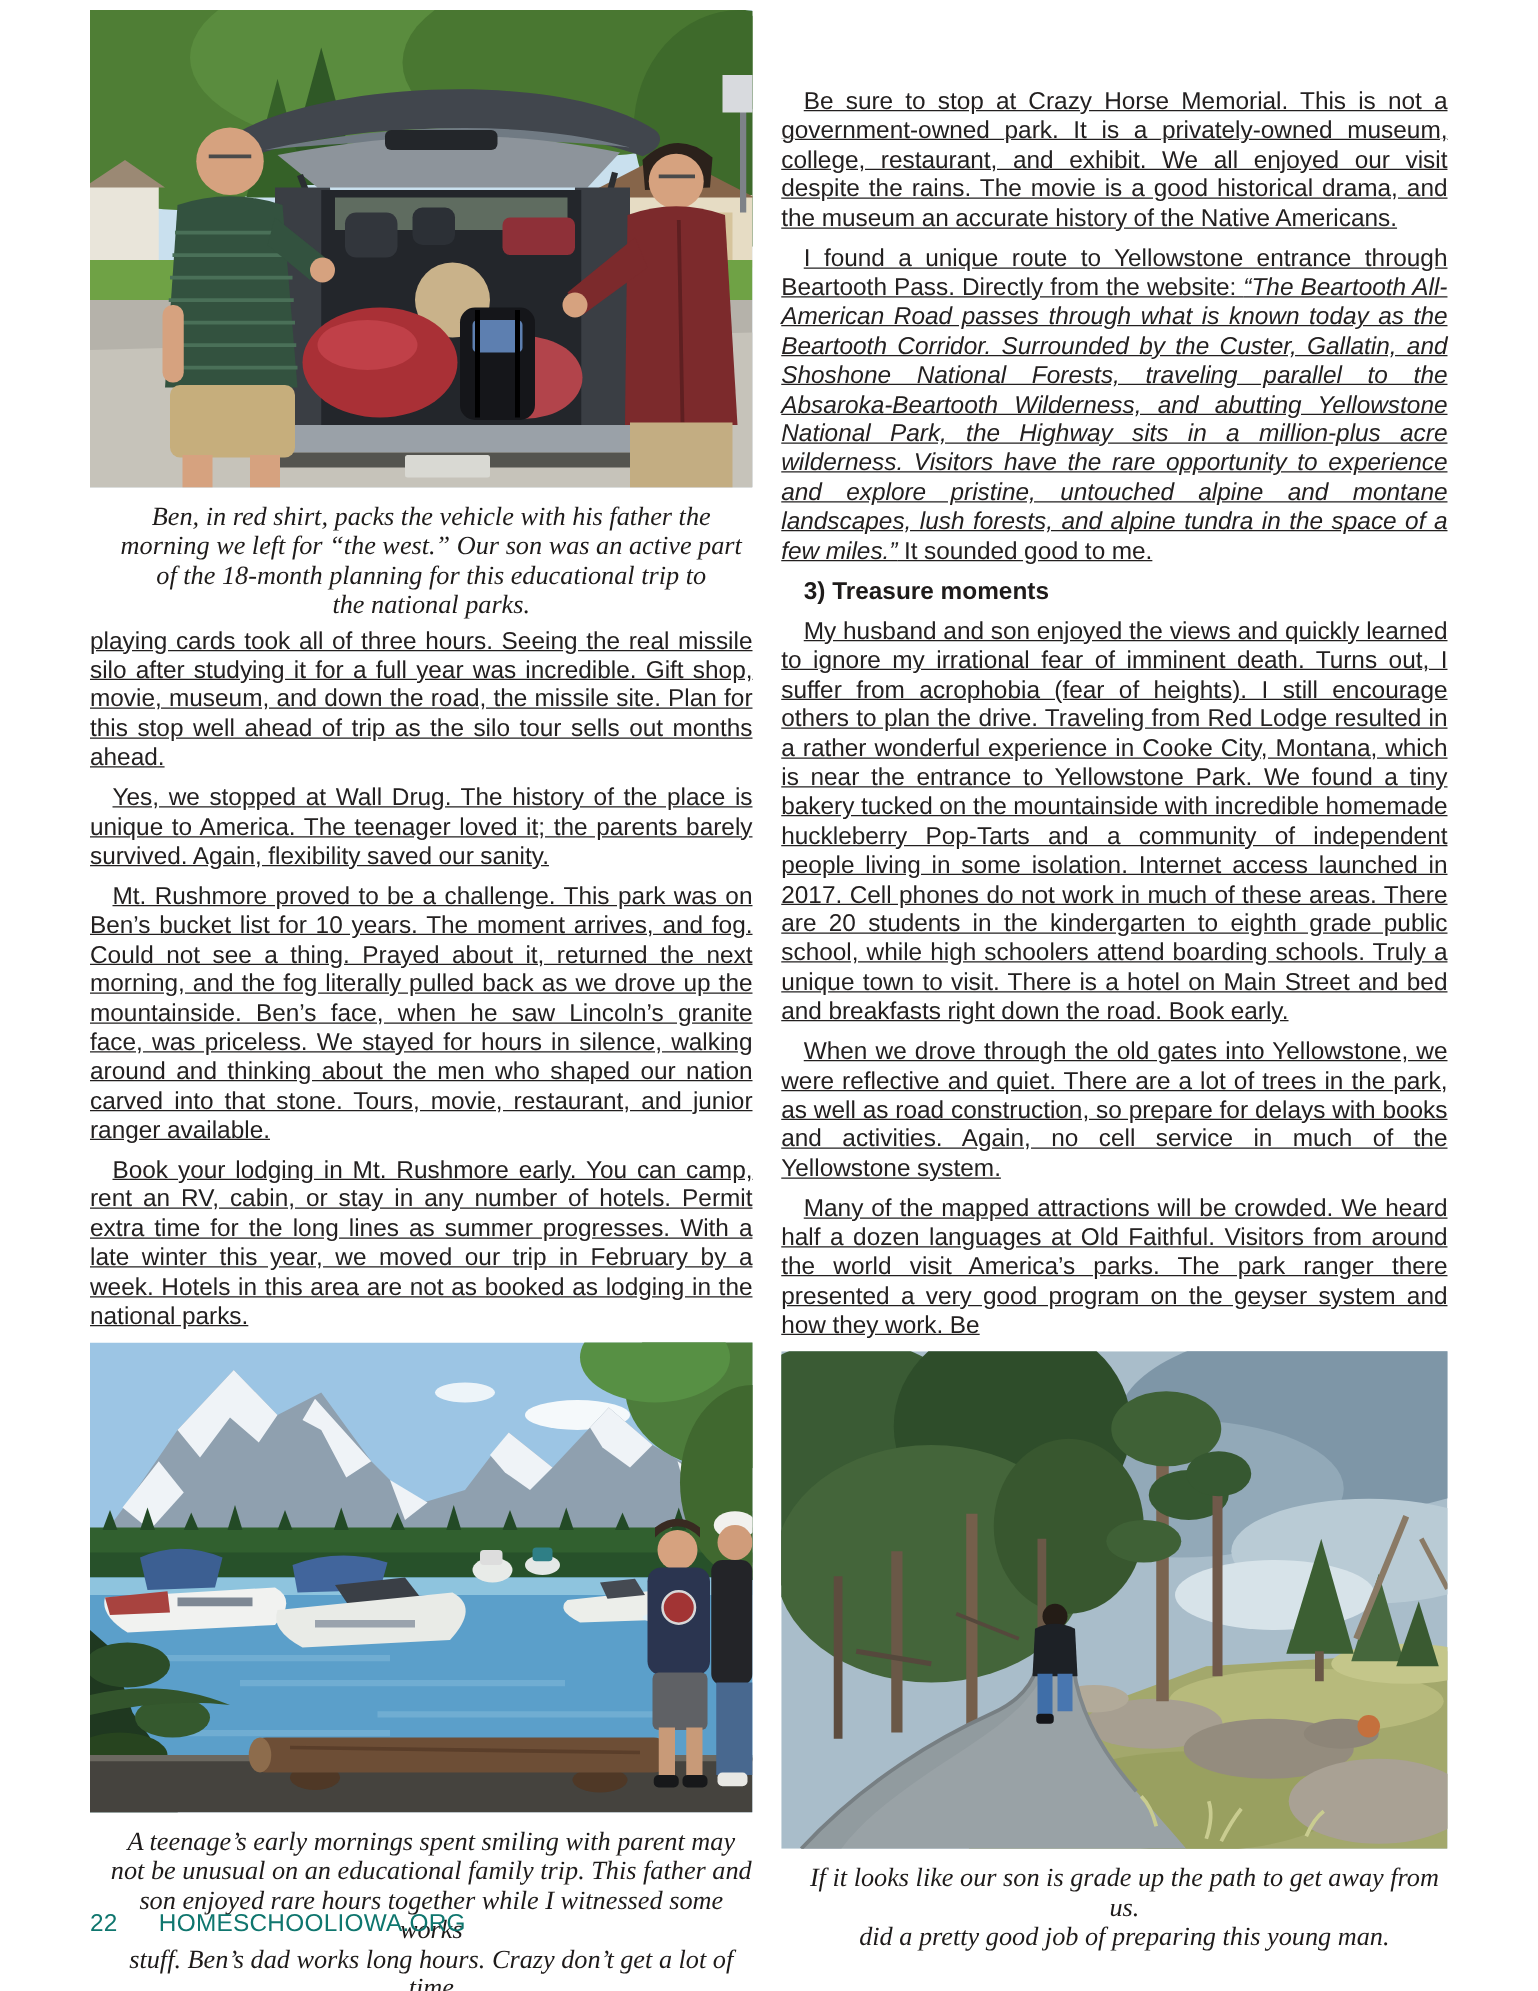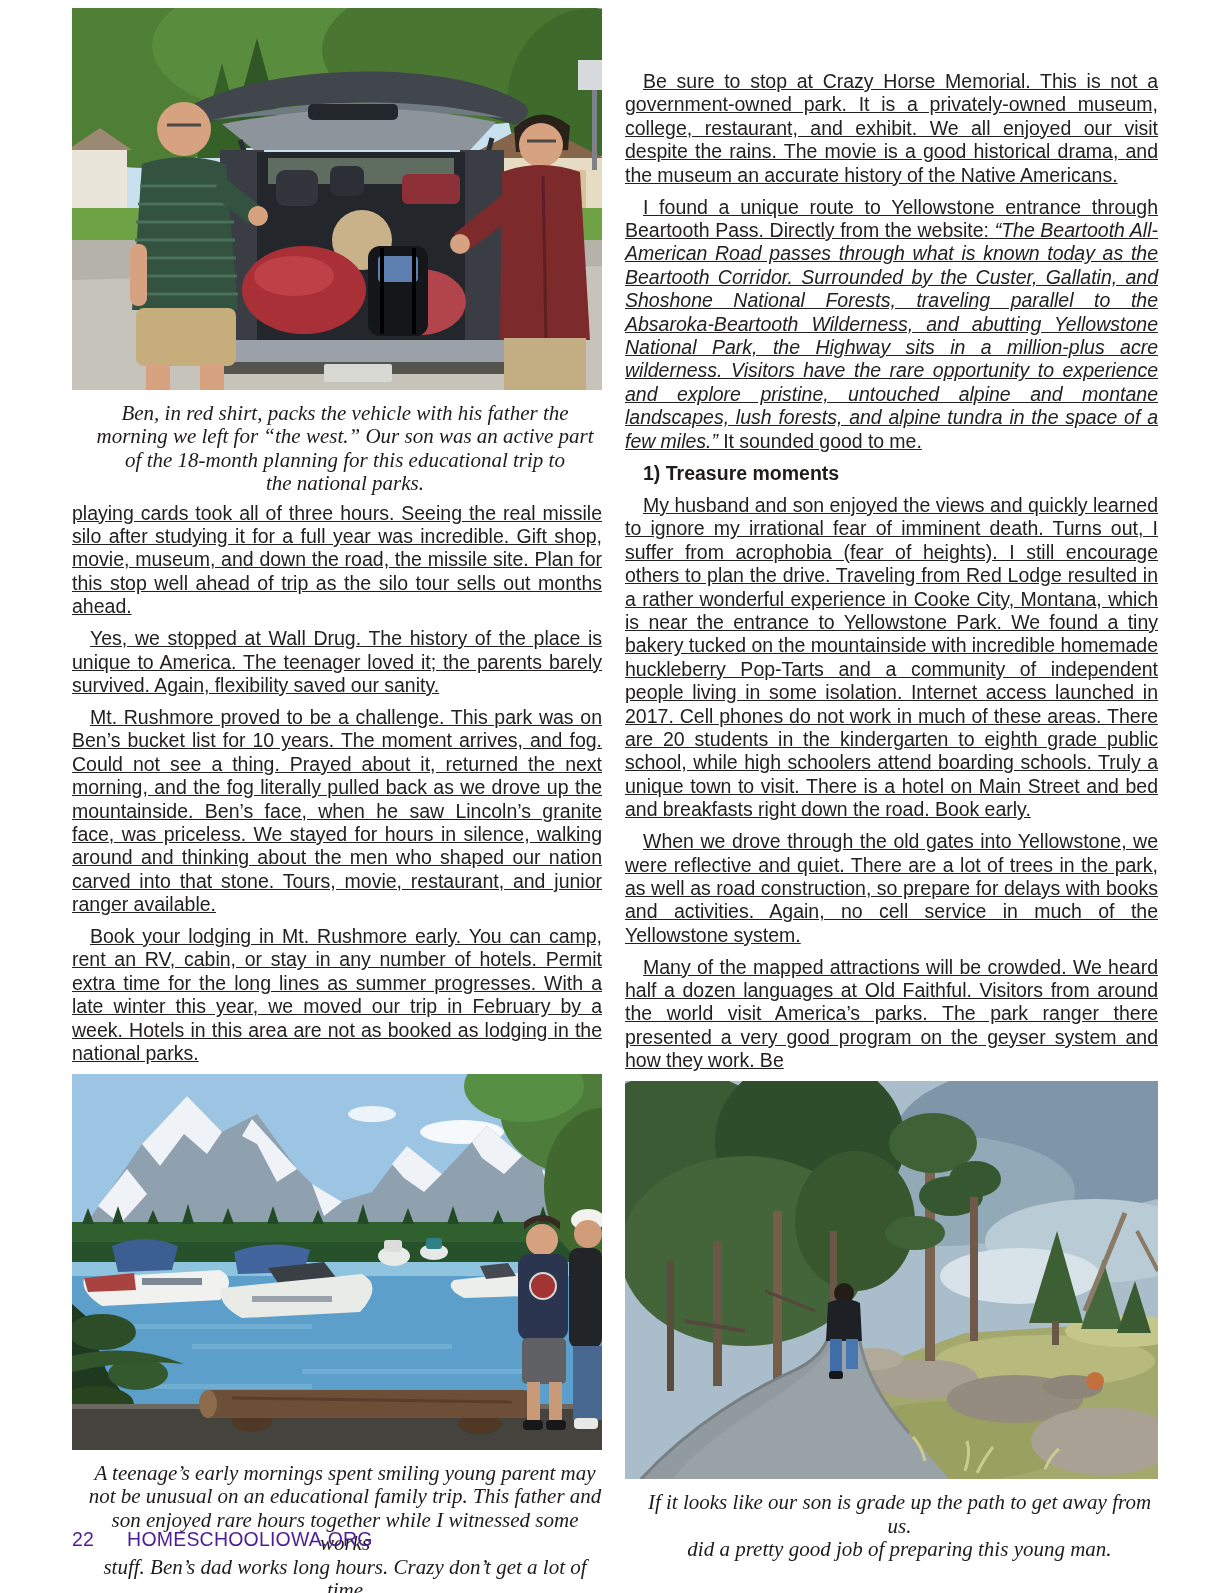--- a/index.html
+++ b/index.html
@@ -27,21 +27,21 @@
   }
   .caption{
     font-family:"Liberation Serif","DejaVu Serif",serif;font-style:italic;
     font-size:21px;line-height:23.4px;text-align:center;color:#1e1b1a;
     margin:12px 0 6px 16px;
   }
   .caption span{display:block;}
   .photo-bottom{margin-top:8px;}
   .footer{
     position:absolute;left:72px;top:1528px;
-    font-size:19.5px;color:#4c1d95;display:flex;gap:33px;align-items:baseline;
+    font-size:19.5px;color:#0f766e;display:flex;gap:33px;align-items:baseline;
     letter-spacing:0.2px;
   }
 </style>
 </head>
 <body>
 
 <div class="page">
   <div class="columns">
 
     <div class="col-left">
@@ -245,33 +245,33 @@
             <ellipse cx="516" cy="146" rx="17" ry="11" fill="#f1f1ee"></ellipse>
             <circle cx="516" cy="160" r="14" fill="#d09c7a"></circle>
             <rect x="497" y="174" width="33" height="100" rx="9" fill="#232428"></rect>
             <rect x="501" y="272" width="29" height="74" fill="#48688f"></rect>
             <rect x="502" y="344" width="24" height="11" rx="4" fill="#e8e8e4"></rect>
           </g>
         </svg>
       </figure>
 
       <div class="caption">
-        <span>A teenage’s early mornings spent smiling young parent may</span>
+        <span>A teenage’s early mornings spent smiling with parent may</span>
         <span>not be unusual on an educational family trip. This father and</span>
         <span>son enjoyed rare hours together while I witnessed some works</span>
         <span>stuff. Ben’s dad works long hours. Crazy don’t get a lot of time</span>
         <span>together. This was a good trip.</span>
       </div>
     </div>
 
     <div class="col-right">
       <div class="body-text">
         <p>Be sure to stop at Crazy Horse Memorial. This is not a government-owned park. It is a privately-owned museum, college, restaurant, and exhibit. We all enjoyed our visit despite the rains. The movie is a good historical drama, and the museum an accurate history of the Native Americans.</p>
         <p><span>I found a unique route to Yellowstone entrance through Beartooth Pass. Directly from the website: </span><i>“The Beartooth All-American Road passes through what is known today as the Beartooth Corridor. Surrounded by the Custer, Gallatin, and Shoshone National Forests, traveling parallel to the Absaroka-Beartooth Wilderness, and abutting Yellowstone National Park, the Highway sits in a million-plus acre wilderness. Visitors have the rare opportunity to experience and explore pristine, untouched alpine and montane landscapes, lush forests, and alpine tundra in the space of a few miles.”</i><span> It sounded good to me.</span></p>
-        <h3 class="section-heading">1) Treasure moments</h3>
+        <h3 class="section-heading">3) Treasure moments</h3>
         <p>My husband and son enjoyed the views and quickly learned to ignore my irrational fear of imminent death. Turns out, I suffer from acrophobia (fear of heights). I still encourage others to plan the drive. Traveling from Red Lodge resulted in a rather wonderful experience in Cooke City, Montana, which is near the entrance to Yellowstone Park. We found a tiny bakery tucked on the mountainside with incredible homemade huckleberry Pop-Tarts and a community of independent people living in some isolation. Internet access launched in 2017. Cell phones do not work in much of these areas. There are 20 students in the kindergarten to eighth grade public school, while high schoolers attend boarding schools. Truly a unique town to visit. There is a hotel on Main Street and bed and breakfasts right down the road. Book early.</p>
         <p>When we drove through the old gates into Yellowstone, we were reflective and quiet. There are a lot of trees in the park, as well as road construction, so prepare for delays with books and activities. Again, no cell service in much of the Yellowstone system.</p>
         <p>Many of the mapped attractions will be crowded. We heard half a dozen languages at Old Faithful. Visitors from around the world visit America’s parks. The park ranger there presented a very good program on the geyser system and how they work. Be</p>
       </div>
 
       <figure class="photo-bottom">
         <svg class="photo" width="533" height="398" viewBox="0 0 533 398">
           <rect width="533" height="398" fill="#a9bdca"></rect>
           <g>
             <ellipse cx="440" cy="55" rx="170" ry="75" fill="#7e96a7"></ellipse>

